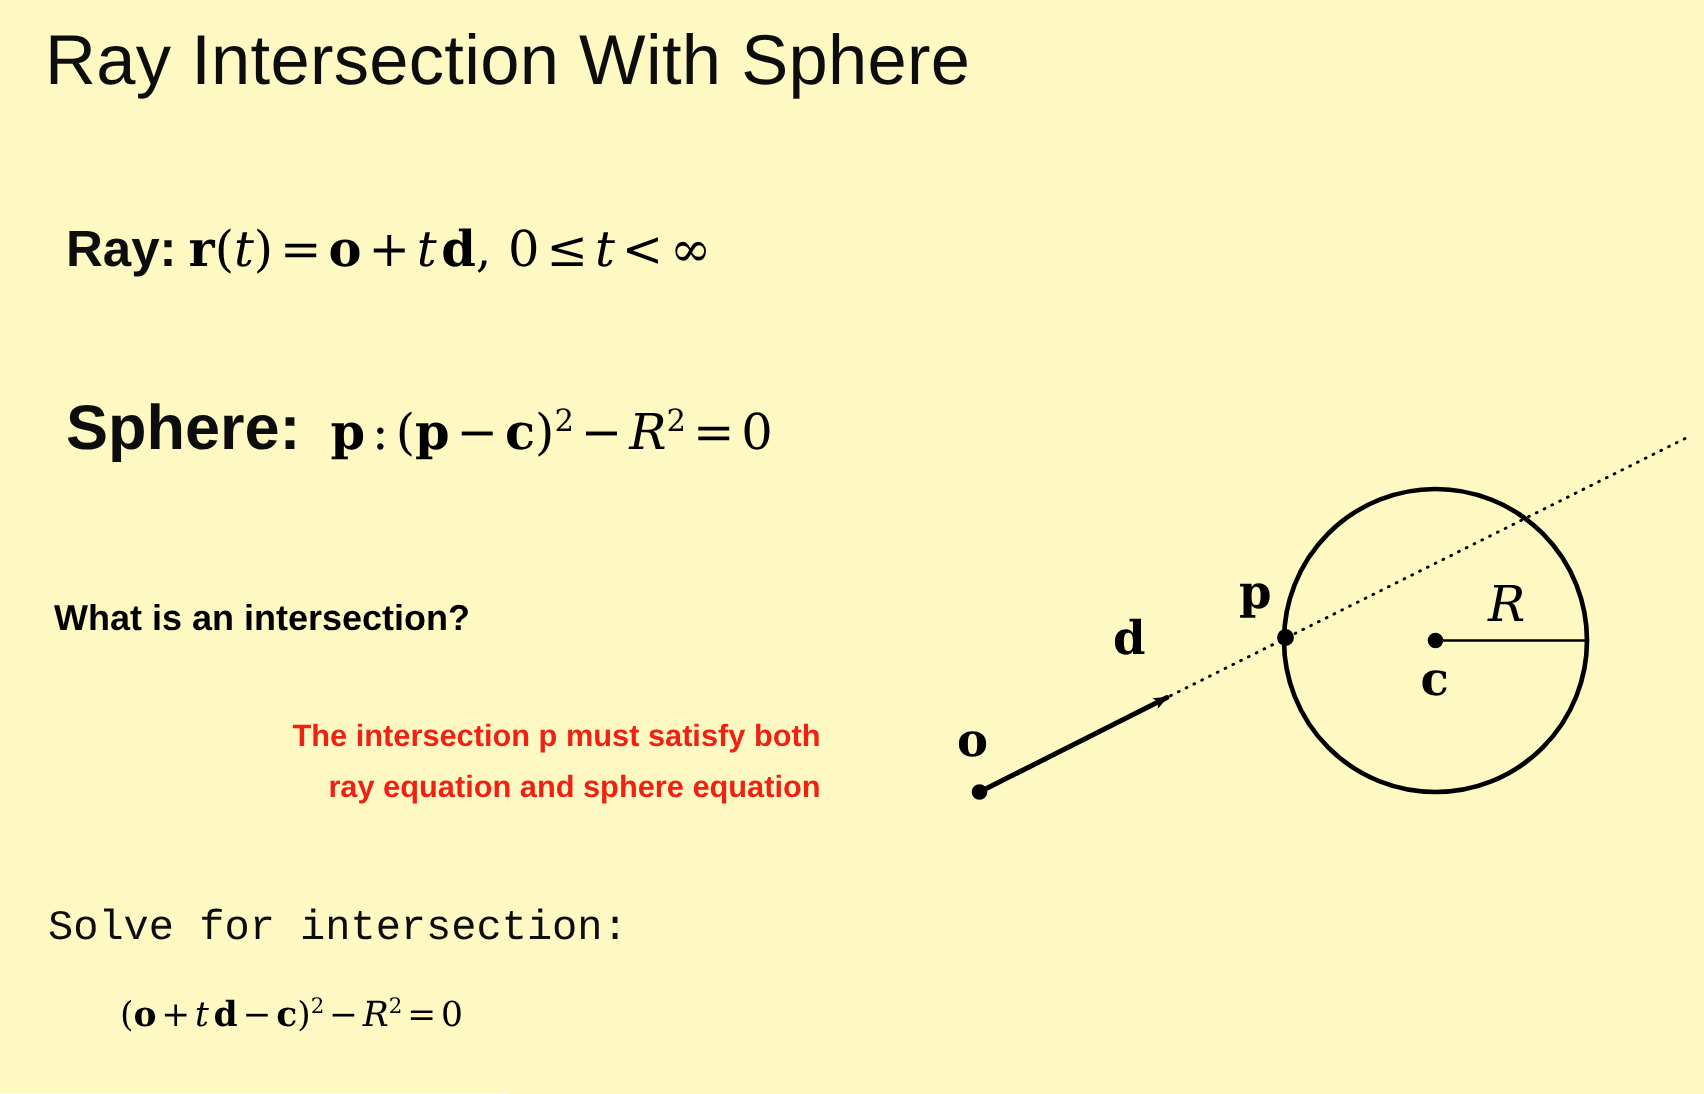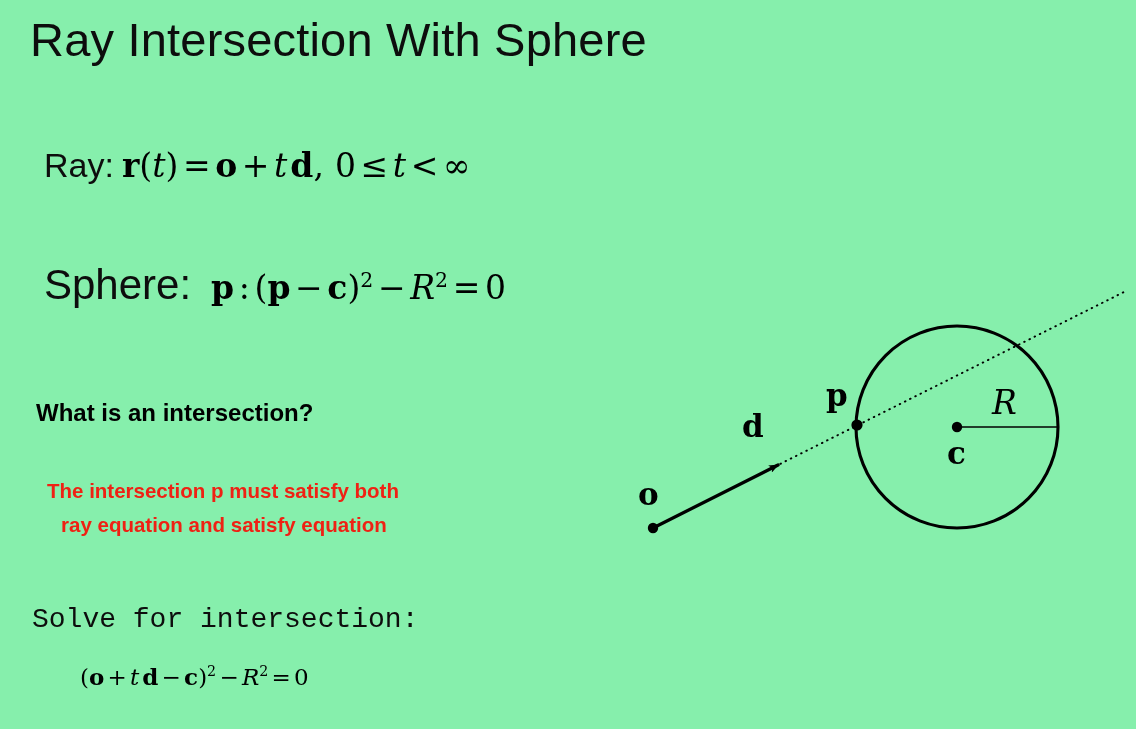--- a/index.html
+++ b/index.html
@@ -4,24 +4,25 @@
 <style>
   html, body {
     margin: 0;
     padding: 0;
     background: #ffffff;
   }
   #slide {
     position: relative;
     width: 1136px;
     height: 729px;
-    background: #86efac;
+    background: #fef9c3;
     overflow: hidden;
     font-family: "Liberation Sans", sans-serif;
     color: #000000;
+    text-align: right;
   }
 
   
   #slide-title {
     position: absolute;
     left: 30px;
     top: 12px;
     font-family: "Liberation Sans", sans-serif;
     font-size: 47px;
     font-weight: 400;
@@ -31,21 +32,21 @@
   }
 
   
   .mathline {
     position: absolute;
     white-space: nowrap;
     color: #000000;
   }
   .lbl {
     font-family: "Liberation Sans", sans-serif;
-    font-weight: 400;
+    font-weight: 700;
     color: #0d0d0d;
   }
   .math {
     font-family: "DejaVu Serif", "Liberation Serif", serif;
   }
   .mb {           
     font-family: "DejaVu Serif", "Liberation Serif", serif;
     font-weight: 700;
     font-style: normal;
   }
@@ -165,21 +166,21 @@
   </div>
 
   <div class="mathline" id="row-sphere">
     <span class="lbl">Sphere:</span><span class="eq math"><span class="mb">p</span><span class="mo">:</span><span class="paren">(</span><span class="mb">p</span><span class="mo">−</span><span class="mb">c</span><span class="paren">)</span><sup class="exp">2</sup><span class="mo">−</span><span class="mi">R</span><sup class="exp">2</sup><span class="mo">=</span><span class="mn">0</span></span>
   </div>
 
   <div id="question">What is an intersection?</div>
 
   <div id="note">
     <span class="l1">The intersection p must satisfy both</span>
-    <span class="l2">ray equation and satisfy equation</span>
+    <span class="l2">ray equation and sphere equation</span>
   </div>
 
   <div id="solve-label">Solve for intersection:</div>
 
   <div id="solve-eq" class="mathline math"><span class="paren">(</span><span class="mb">o</span><span class="mo">+</span><span class="mi">t</span><span class="mb" style="margin-left:3px">d</span><span class="mo">−</span><span class="mb">c</span><span class="paren">)</span><sup class="exp">2</sup><span class="mo">−</span><span class="mi">R</span><sup class="exp">2</sup><span class="mo">=</span><span class="mn">0</span></div>
 
   <div id="diagram">
     <svg width="536" height="300" viewBox="0 0 536 300">
       <defs>
         <marker id="arrowhead" markerWidth="10" markerHeight="8" refX="9" refY="4" orient="auto" markerUnits="userSpaceOnUse">

